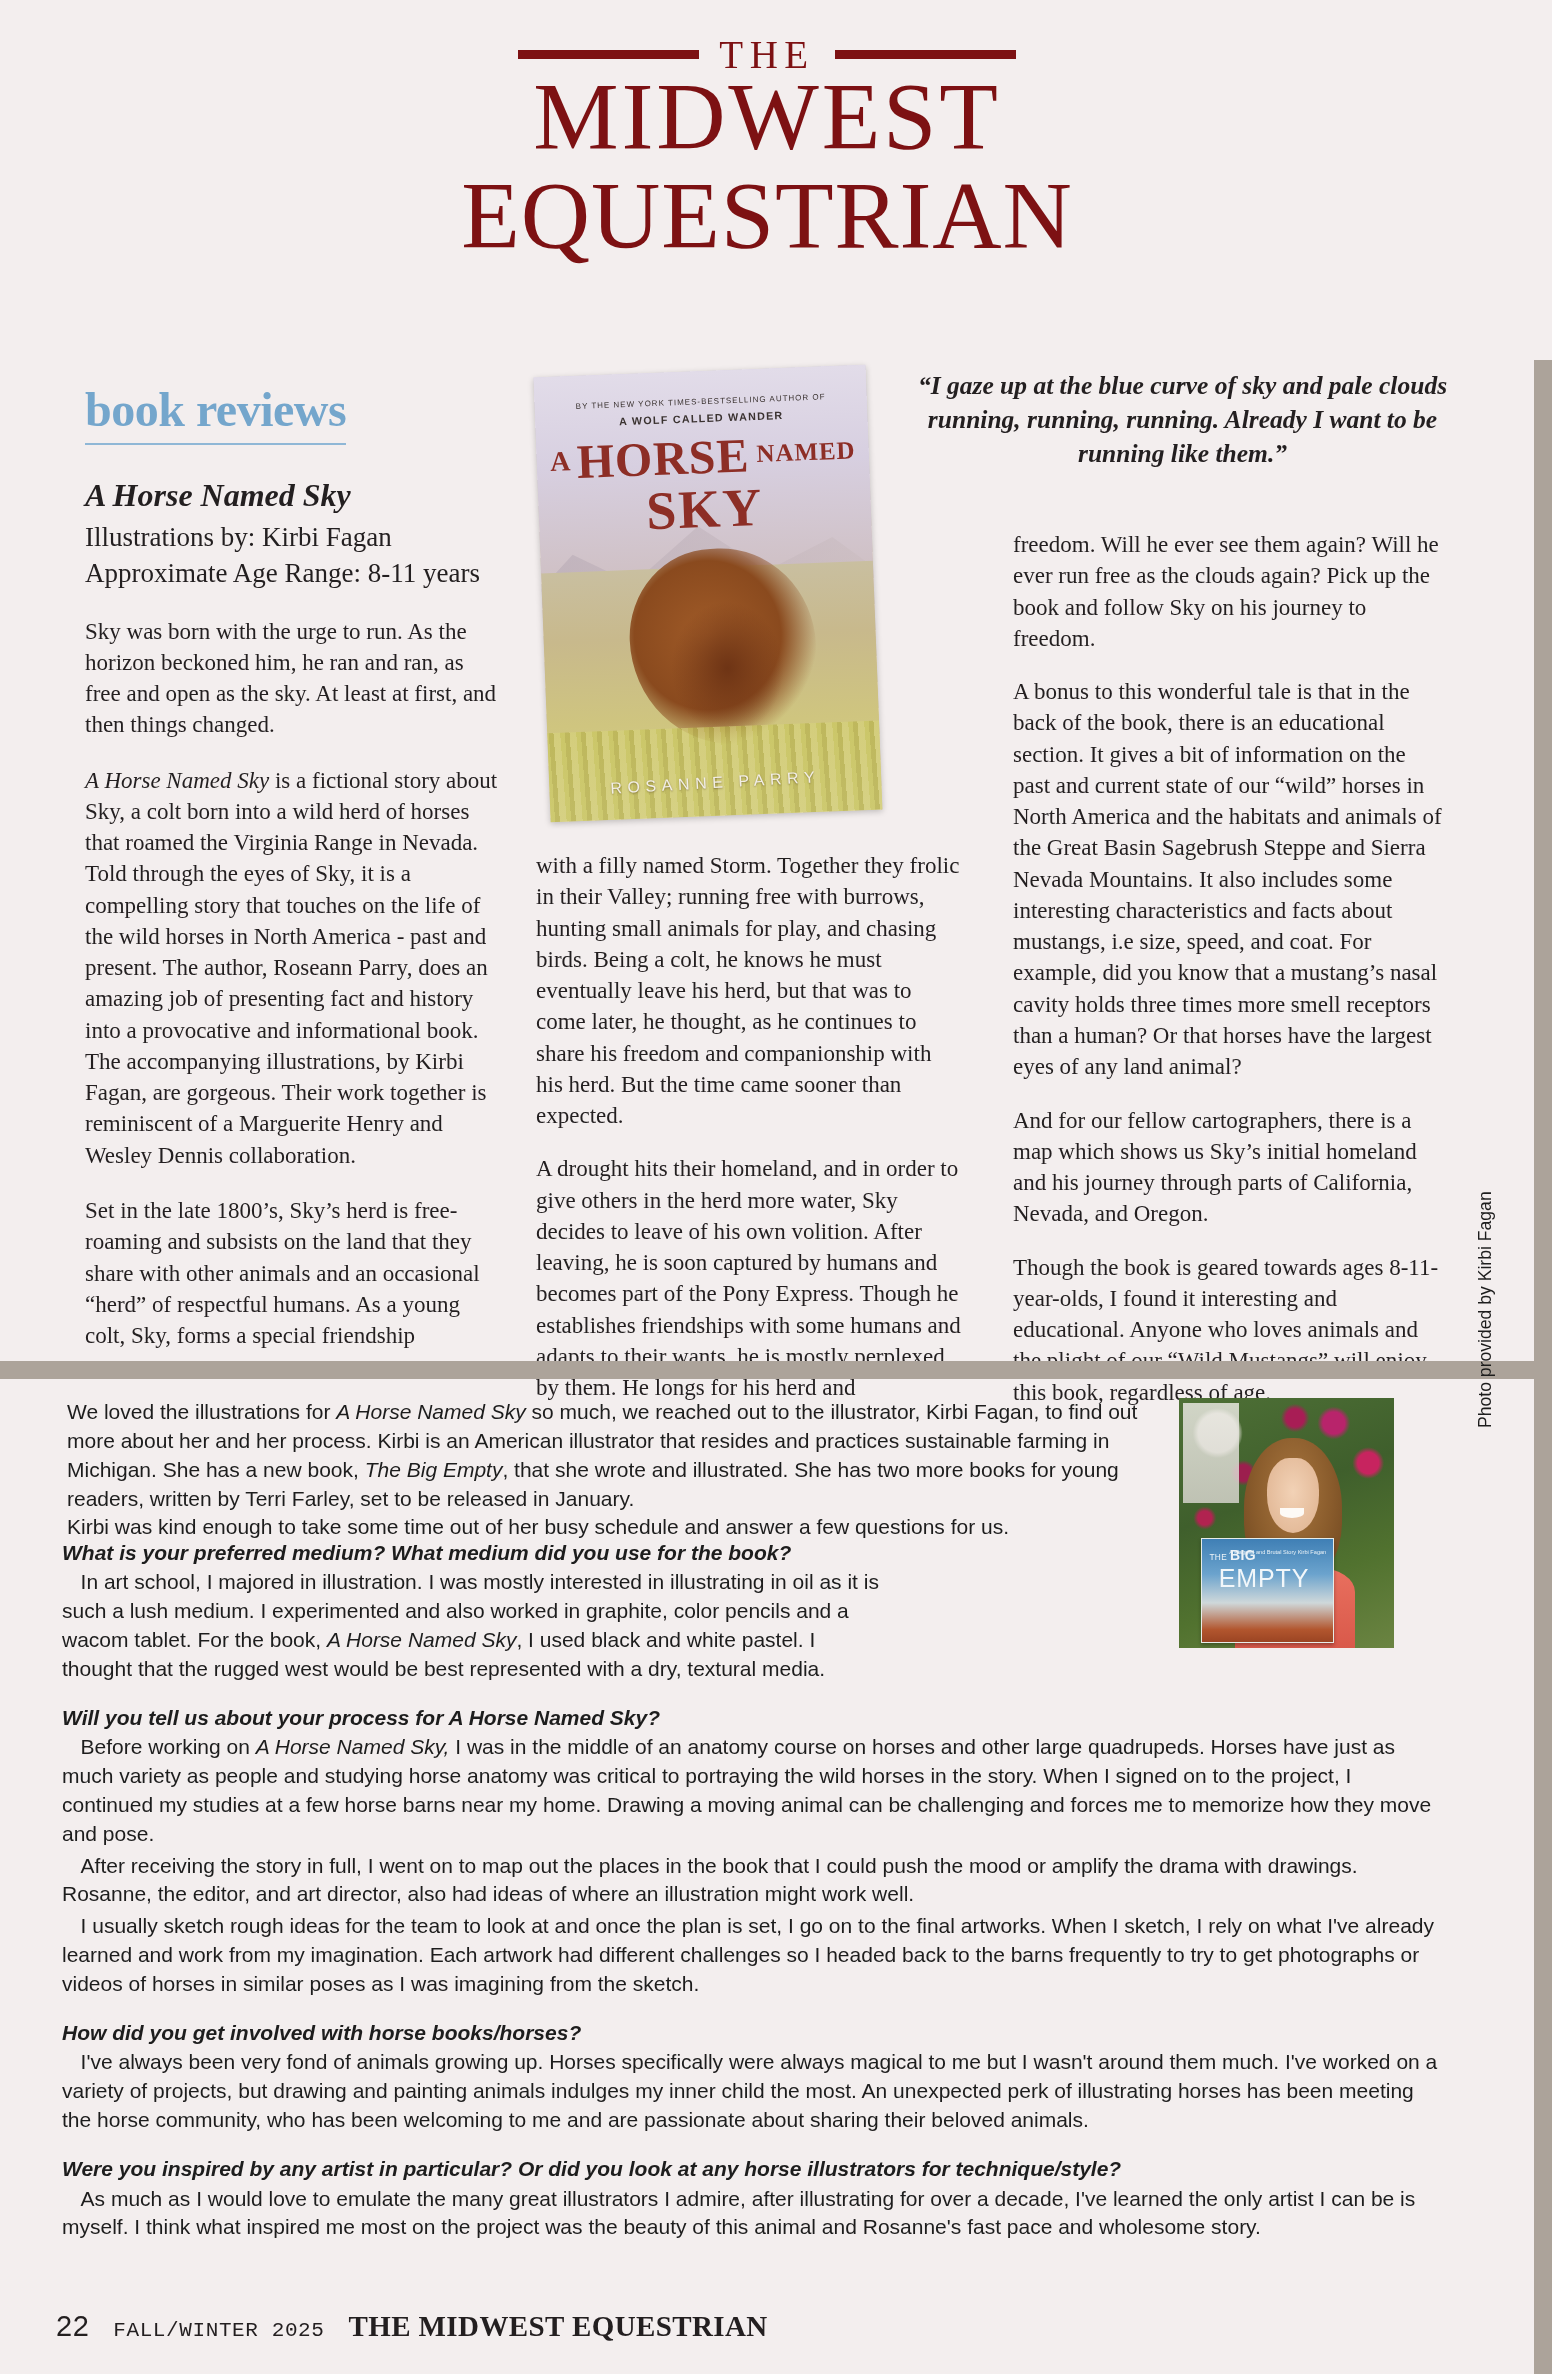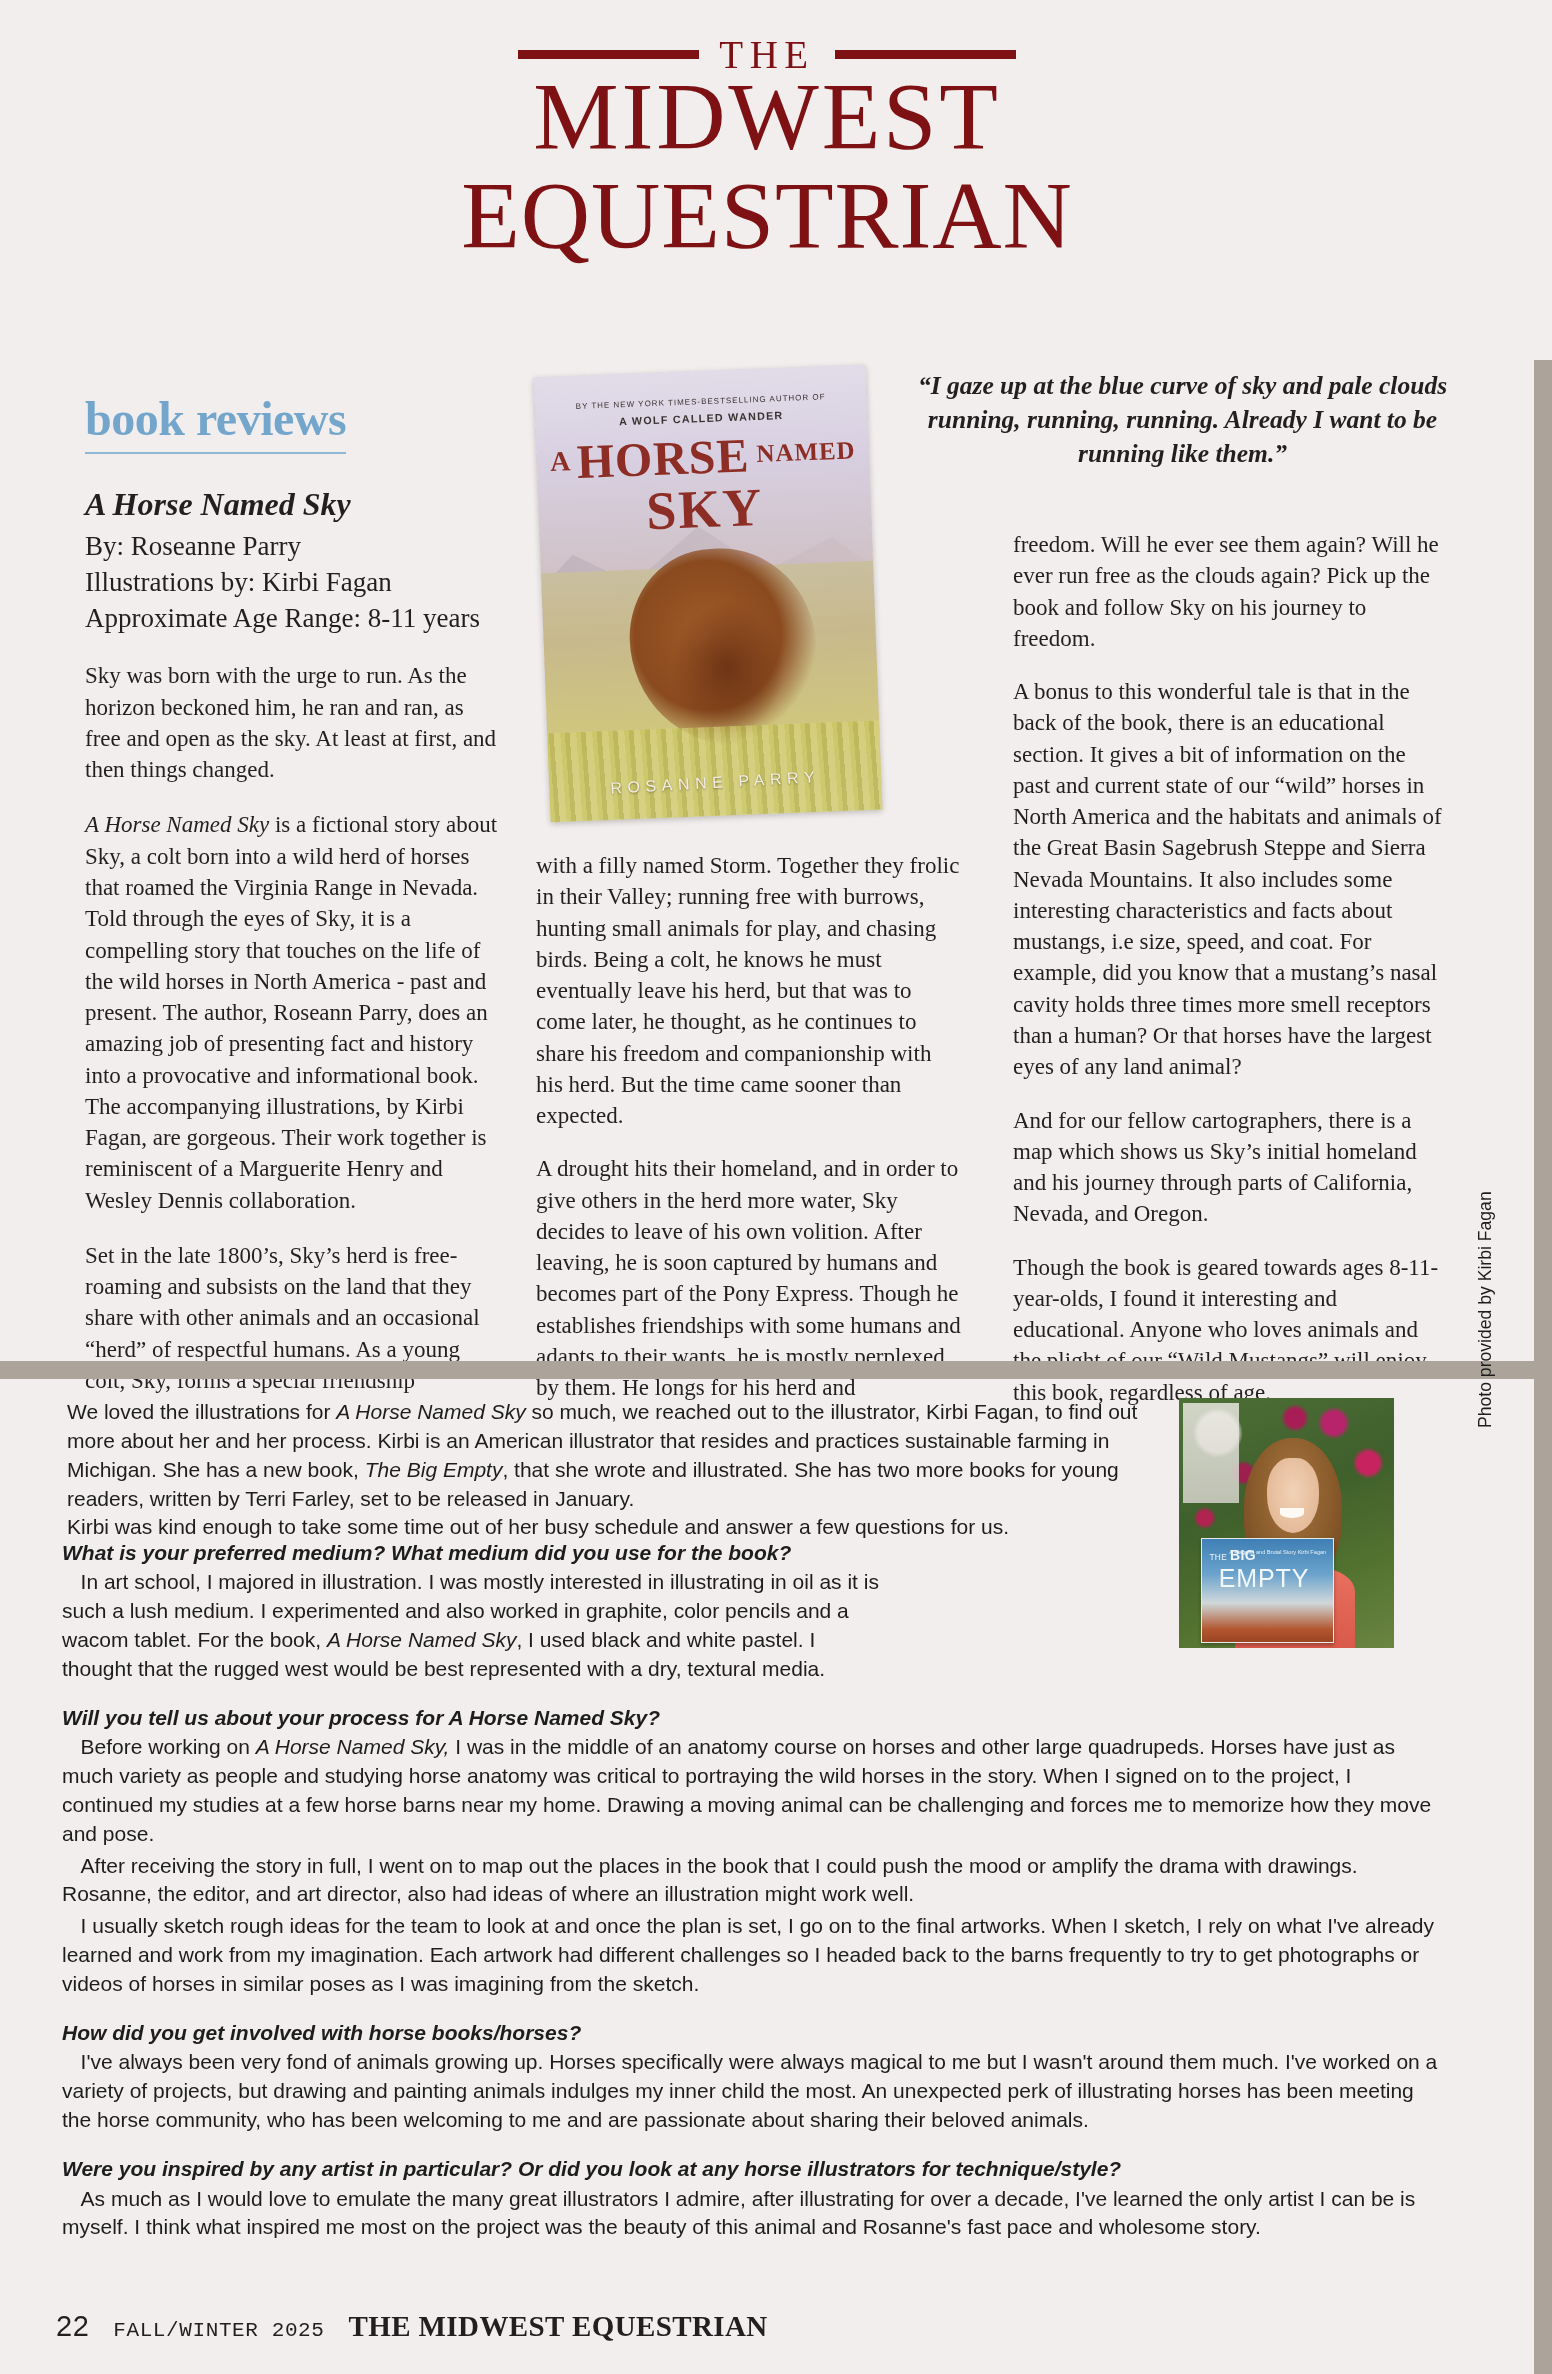--- a/index.html
+++ b/index.html
@@ -67,21 +67,21 @@
     position: absolute;
     left: 0;
     top: 360px;
     width: 1324px;
     height: 983px;
   }
 
   
   .col1 {
     position: absolute;
-    left: 85px; top: 35px;
+    left: 85px; top: 26px;
     width: 413px;
   }
   .kicker {
     font-family: "Liberation Serif", serif;
     font-size: 48px;
     font-weight: 700;
     color: #74a6cc;
     line-height: 1;
     letter-spacing: -0.5px;
     border-bottom: 2.8px solid #8fb7d6;
@@ -417,21 +417,20 @@
   <div class="mast-big l2">EQUESTRIAN</div>
 </div>
 
 <div class="review-area">
 
   <div class="pullquote">“I gaze up at the blue curve of sky and pale clouds running, running, running. Already I want to be running like them.”</div>
 
   <div class="col1">
     <div class="kicker">book reviews</div>
     <div class="book-title">A Horse Named Sky</div>
-    <div class="meta-line">By: Roseanne Parry</div>
     <div class="meta-line">Illustrations by: Kirbi Fagan</div>
     <div class="meta-line">Approximate Age Range: 8-11 years</div>
     <p class="body-p">Sky was born with the urge to run. As the horizon beckoned him, he ran and ran, as free and open as the sky. At least at first, and then things changed.</p>
     <p class="body-p"><em>A Horse Named Sky</em><span> is a fictional story about Sky, a colt born into a wild herd of horses that roamed the Virginia Range in Nevada. Told through the eyes of Sky, it is a compelling story that touches on the life of the wild horses in North America - past and present. The author, Roseann Parry, does an amazing job of presenting fact and history into a provocative and informational book. The accompanying illustrations, by Kirbi Fagan, are gorgeous. Their work together is reminiscent of a Marguerite Henry and Wesley Dennis collaboration.</span></p>
     <p class="body-p">Set in the late 1800’s, Sky’s herd is free-roaming and subsists on the land that they share with other animals and an occasional “herd” of respectful humans. As a young colt, Sky, forms a special friendship</p>
   </div>
 
   <div class="cover-wrap">
     <div class="cover">
       <div class="cover-sky"></div>

